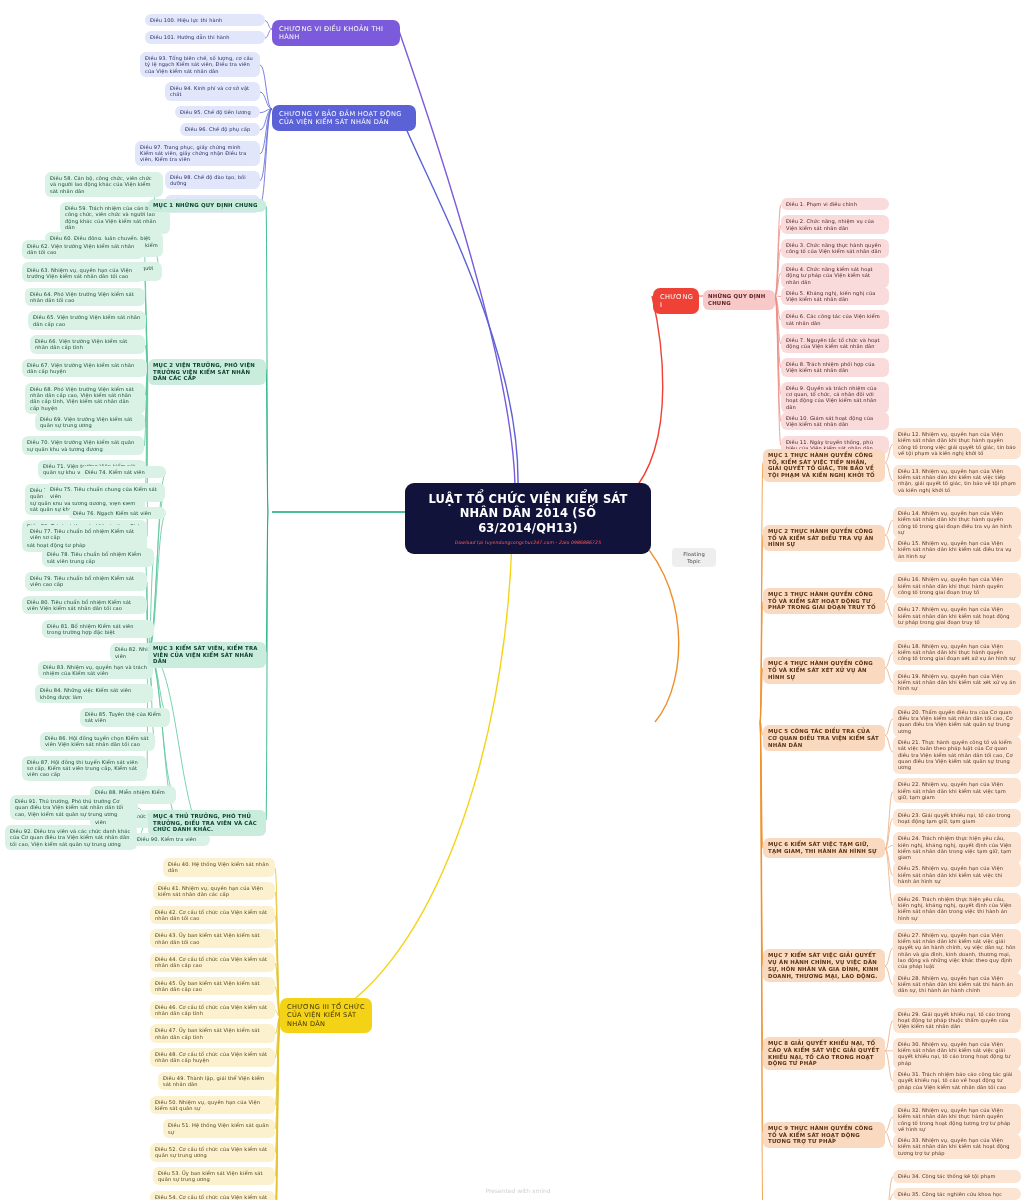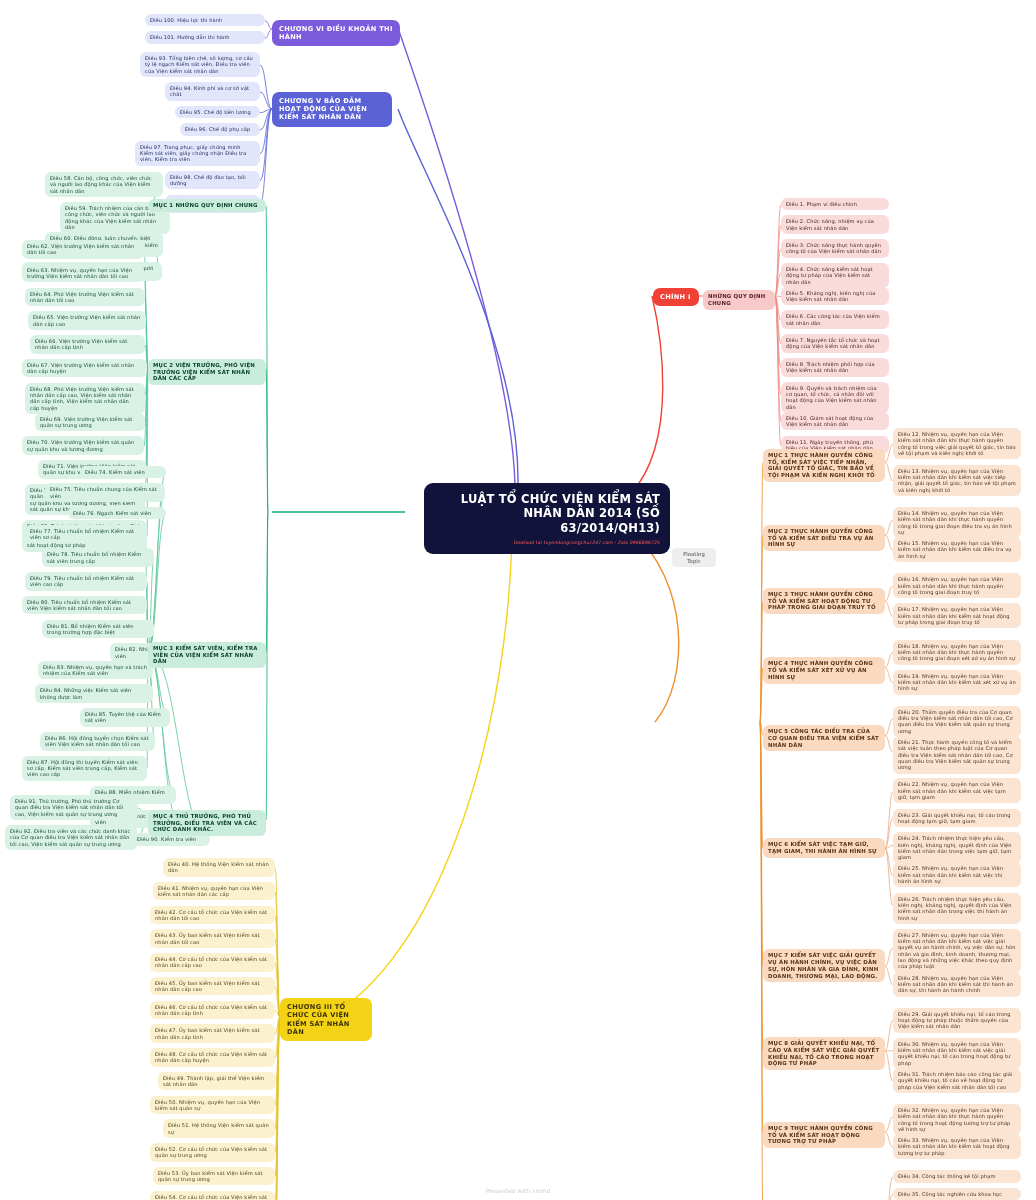--- a/index.html
+++ b/index.html
@@ -4,21 +4,21 @@
 <style>
   html,body{margin:0;padding:0;background:#ffffff;}
   body{width:1036px;height:1200px;position:relative;overflow:hidden;
        font-family:"DejaVu Sans","Liberation Sans",sans-serif;}
   #canvas{position:absolute;left:0;top:0;width:1036px;height:1200px;}
   svg.links{position:absolute;left:0;top:0;width:1036px;height:1200px;pointer-events:none;}
   .node{position:absolute;box-sizing:border-box;border-radius:6px;padding:3px 5px;
         line-height:1.25;letter-spacing:.1px;}
   .leaf{font-size:5.1px;}
   .mid{font-size:5.4px;font-weight:bold;letter-spacing:.2px;}
-  .chap{font-size:6.6px;font-weight:bold;color:#ffffff;border-radius:7px;padding:5px 7px;letter-spacing:.3px;}
+  .chap{font-size:6.6px;font-weight:normal;color:#ffffff;border-radius:7px;padding:5px 7px;letter-spacing:.3px;}
   
   .p-red-leaf{background:#fadbdb;color:#4a2020;}
   .p-red-mid{background:#f7c9c9;color:#5a1f1f;}
   .p-red-chap{background:#ef4136;}
   .p-org-leaf{background:#fbe4d2;color:#4a2f18;}
   .p-org-mid{background:#f9d9c0;color:#5a3415;}
   .p-org-chap{background:#ef8f2b;}
   .p-grn-leaf{background:#d9f2e5;color:#174734;}
   .p-grn-mid{background:#c9ecdc;color:#0f4431;}
   .p-grn-chap{background:#0fab73;}
@@ -158,39 +158,39 @@
       <path d="M763,601.375 C761.5,601.375 761.5,722 760,722" stroke="#ef8f2b" stroke-width="0.8" fill="none"></path>
       <path d="M763,667.625 C761.5,667.625 761.5,722 760,722" stroke="#ef8f2b" stroke-width="0.8" fill="none"></path>
       <path d="M763,735.46875 C761.5,735.46875 761.5,722 760,722" stroke="#ef8f2b" stroke-width="0.8" fill="none"></path>
       <path d="M763,848.5 C761.5,848.5 761.5,722 760,722" stroke="#ef8f2b" stroke-width="0.8" fill="none"></path>
       <path d="M763,966.3125 C761.5,966.3125 761.5,722 760,722" stroke="#ef8f2b" stroke-width="0.8" fill="none"></path>
       <path d="M763,1050.8125 C761.5,1050.8125 761.5,722 760,722" stroke="#ef8f2b" stroke-width="0.8" fill="none"></path>
       <path d="M763,1132.125 C761.5,1132.125 761.5,722 760,722" stroke="#ef8f2b" stroke-width="0.8" fill="none"></path>
       <path d="M763,1221.96875 C761.5,1221.96875 761.5,722 760,722" stroke="#ef8f2b" stroke-width="0.8" fill="none"></path>
     </svg>
 
-  <div id="center" style="left:424px;top:483px;width:226px;text-align:right;">
+  <div id="center" style="left:405px;top:483px;width:226px;">
     <div class="t1">LUẬT TỔ CHỨC VIỆN KIỂM SÁT NHÂN DÂN 2014 (SỐ 63/2014/QH13)</div>
     <div class="t2">Dowload tại tuyendungcongchuc247.com - Zalo 0986886725</div>
   </div>
 
   <div class="node p-float" style="left:672px;top:548px;width:44px;text-align:center;">Floating Topic</div>
 
   <div id="footer">Presented with xmind</div>
 <div class="node p-blu-leaf leaf" style="left: 145px; top: 14px; width: 120px;">Điều 100. Hiệu lực thi hành</div>
     <div class="node p-blu-leaf leaf" style="left: 145px; top: 31.375px; width: 120px;">Điều 101. Hướng dẫn thi hành</div>
     <div class="node p-vio-chap chap" style="left: 272px; top: 20px; width: 128px;">CHƯƠNG VI ĐIỀU KHOẢN THI HÀNH</div>
     <div class="node p-blu-leaf leaf" style="left: 140px; top: 52px; width: 120px;">Điều 93. Tổng biên chế, số lượng, cơ cấu tỷ lệ ngạch Kiểm sát viên, Điều tra viên của Viện kiểm sát nhân dân</div>
     <div class="node p-blu-leaf leaf" style="left: 165px; top: 82.125px; width: 95px;">Điều 94. Kinh phí và cơ sở vật chất</div>
     <div class="node p-blu-leaf leaf" style="left: 175px; top: 105.875px; width: 85px;">Điều 95. Chế độ tiền lương</div>
     <div class="node p-blu-leaf leaf" style="left: 180px; top: 123.25px; width: 80px;">Điều 96. Chế độ phụ cấp</div>
     <div class="node p-blu-leaf leaf" style="left: 135px; top: 140.625px; width: 125px;">Điều 97. Trang phục, giấy chứng minh Kiểm sát viên, giấy chứng nhận Điều tra viên, Kiểm tra viên</div>
     <div class="node p-blu-leaf leaf" style="left: 165px; top: 170.75px; width: 95px;">Điều 98. Chế độ đào tạo, bồi dưỡng</div>
     <div class="node p-blu-leaf leaf" style="left: 165px; top: 194.5px; width: 95px;">Điều 99. Khen thưởng, xử lý vi phạm</div>
-    <div class="node p-blu-chap chap" style="left: 272px; top: 92px; width: 120px;">CHƯƠNG V BẢO ĐẢM HOẠT ĐỘNG CỦA VIỆN KIỂM SÁT NHÂN DÂN</div>
+    <div class="node p-blu-chap chap" style="left: 272px; top: 105px; width: 144px;">CHƯƠNG V BẢO ĐẢM HOẠT ĐỘNG CỦA VIỆN KIỂM SÁT NHÂN DÂN</div>
     <div class="node p-grn-leaf leaf" style="left: 45px; top: 172px; width: 118px;">Điều 58. Cán bộ, công chức, viên chức và người lao động khác của Viện kiểm sát nhân dân</div>
     <div class="node p-grn-leaf leaf" style="left: 60px; top: 202.125px; width: 110px;">Điều 59. Trách nhiệm của cán bộ, công chức, viên chức và người lao động khác của Viện kiểm sát nhân dân</div>
     <div class="node p-grn-leaf leaf" style="left: 45px; top: 232.25px; width: 118px;">Điều 60. Điều động, luân chuyển, biệt phái công chức, viên chức của Viện kiểm sát nhân dân</div>
     <div class="node p-grn-leaf leaf" style="left: 22px; top: 262.375px; width: 140px;">Điều 61. Quản lý công chức, viên chức và người lao động khác của Viện kiểm sát nhân dân</div>
     <div class="node p-grn-mid mid" style="left: 148px; top: 199.125px; width: 118px;">MỤC 1 NHỮNG QUY ĐỊNH CHUNG</div>
     <div class="node p-grn-leaf leaf" style="left: 22px; top: 240px; width: 122px;">Điều 62. Viện trưởng Viện kiểm sát nhân dân tối cao</div>
     <div class="node p-grn-leaf leaf" style="left: 22px; top: 263.75px; width: 122px;">Điều 63. Nhiệm vụ, quyền hạn của Viện trưởng Viện kiểm sát nhân dân tối cao</div>
     <div class="node p-grn-leaf leaf" style="left: 25px; top: 287.5px; width: 120px;">Điều 64. Phó Viện trưởng Viện kiểm sát nhân dân tối cao</div>
     <div class="node p-grn-leaf leaf" style="left: 28px; top: 311.25px; width: 118px;">Điều 65. Viện trưởng Viện kiểm sát nhân dân cấp cao</div>
     <div class="node p-grn-leaf leaf" style="left: 30px; top: 335px; width: 115px;">Điều 66. Viện trưởng Viện kiểm sát nhân dân cấp tỉnh</div>
@@ -244,21 +244,21 @@
     <div class="node p-red-leaf leaf" style="left: 781px; top: 239.125px; width: 108px;">Điều 3. Chức năng thực hành quyền công tố của Viện kiểm sát nhân dân</div>
     <div class="node p-red-leaf leaf" style="left: 781px; top: 262.875px; width: 108px;">Điều 4. Chức năng kiểm sát hoạt động tư pháp của Viện kiểm sát nhân dân</div>
     <div class="node p-red-leaf leaf" style="left: 781px; top: 286.625px; width: 108px;">Điều 5. Kháng nghị, kiến nghị của Viện kiểm sát nhân dân</div>
     <div class="node p-red-leaf leaf" style="left: 781px; top: 310.375px; width: 108px;">Điều 6. Các công tác của Viện kiểm sát nhân dân</div>
     <div class="node p-red-leaf leaf" style="left: 781px; top: 334.125px; width: 108px;">Điều 7. Nguyên tắc tổ chức và hoạt động của Viện kiểm sát nhân dân</div>
     <div class="node p-red-leaf leaf" style="left: 781px; top: 357.875px; width: 108px;">Điều 8. Trách nhiệm phối hợp của Viện kiểm sát nhân dân</div>
     <div class="node p-red-leaf leaf" style="left: 781px; top: 381.625px; width: 108px;">Điều 9. Quyền và trách nhiệm của cơ quan, tổ chức, cá nhân đối với hoạt động của Viện kiểm sát nhân dân</div>
     <div class="node p-red-leaf leaf" style="left: 781px; top: 411.75px; width: 108px;">Điều 10. Giám sát hoạt động của Viện kiểm sát nhân dân</div>
     <div class="node p-red-leaf leaf" style="left: 781px; top: 435.5px; width: 108px;">Điều 11. Ngày truyền thống, phù hiệu của Viện kiểm sát nhân dân</div>
     <div class="node p-red-mid mid" style="left: 703px; top: 290px; width: 72px;">NHỮNG QUY ĐỊNH CHUNG</div>
-    <div class="node p-red-chap chap" style="left: 653px; top: 288px; width: 46px;">CHÍNH I</div>
+    <div class="node p-red-chap chap" style="left: 653px; top: 288px; width: 46px;">CHƯƠNG I</div>
     <div class="node p-org-leaf leaf" style="left: 893px; top: 428px; width: 128px;">Điều 12. Nhiệm vụ, quyền hạn của Viện kiểm sát nhân dân khi thực hành quyền công tố trong việc giải quyết tố giác, tin báo về tội phạm và kiến nghị khởi tố</div>
     <div class="node p-org-leaf leaf" style="left: 893px; top: 464.5px; width: 128px;">Điều 13. Nhiệm vụ, quyền hạn của Viện kiểm sát nhân dân khi kiểm sát việc tiếp nhận, giải quyết tố giác, tin báo về tội phạm và kiến nghị khởi tố</div>
     <div class="node p-org-mid mid" style="left: 763px; top: 448.875px; width: 122px;">MỤC 1 THỰC HÀNH QUYỀN CÔNG TỐ, KIỂM SÁT VIỆC TIẾP NHẬN, GIẢI QUYẾT TỐ GIÁC, TIN BÁO VỀ TỘI PHẠM VÀ KIẾN NGHỊ KHỞI TỐ</div>
     <div class="node p-org-leaf leaf" style="left: 893px; top: 507px; width: 128px;">Điều 14. Nhiệm vụ, quyền hạn của Viện kiểm sát nhân dân khi thực hành quyền công tố trong giai đoạn điều tra vụ án hình sự</div>
     <div class="node p-org-leaf leaf" style="left: 893px; top: 537.125px; width: 128px;">Điều 15. Nhiệm vụ, quyền hạn của Viện kiểm sát nhân dân khi kiểm sát điều tra vụ án hình sự</div>
     <div class="node p-org-mid mid" style="left: 763px; top: 524.875px; width: 122px;">MỤC 2 THỰC HÀNH QUYỀN CÔNG TỐ VÀ KIỂM SÁT ĐIỀU TRA VỤ ÁN HÌNH SỰ</div>
     <div class="node p-org-leaf leaf" style="left: 893px; top: 573.25px; width: 128px;">Điều 16. Nhiệm vụ, quyền hạn của Viện kiểm sát nhân dân khi thực hành quyền công tố trong giai đoạn truy tố</div>
     <div class="node p-org-leaf leaf" style="left: 893px; top: 603.375px; width: 128px;">Điều 17. Nhiệm vụ, quyền hạn của Viện kiểm sát nhân dân khi kiểm sát hoạt động tư pháp trong giai đoạn truy tố</div>
     <div class="node p-org-mid mid" style="left: 763px; top: 587.75px; width: 122px;">MỤC 3 THỰC HÀNH QUYỀN CÔNG TỐ VÀ KIỂM SÁT HOẠT ĐỘNG TƯ PHÁP TRONG GIAI ĐOẠN TRUY TỐ</div>
     <div class="node p-org-leaf leaf" style="left: 893px; top: 639.5px; width: 128px;">Điều 18. Nhiệm vụ, quyền hạn của Viện kiểm sát nhân dân khi thực hành quyền công tố trong giai đoạn xét xử vụ án hình sự</div>

